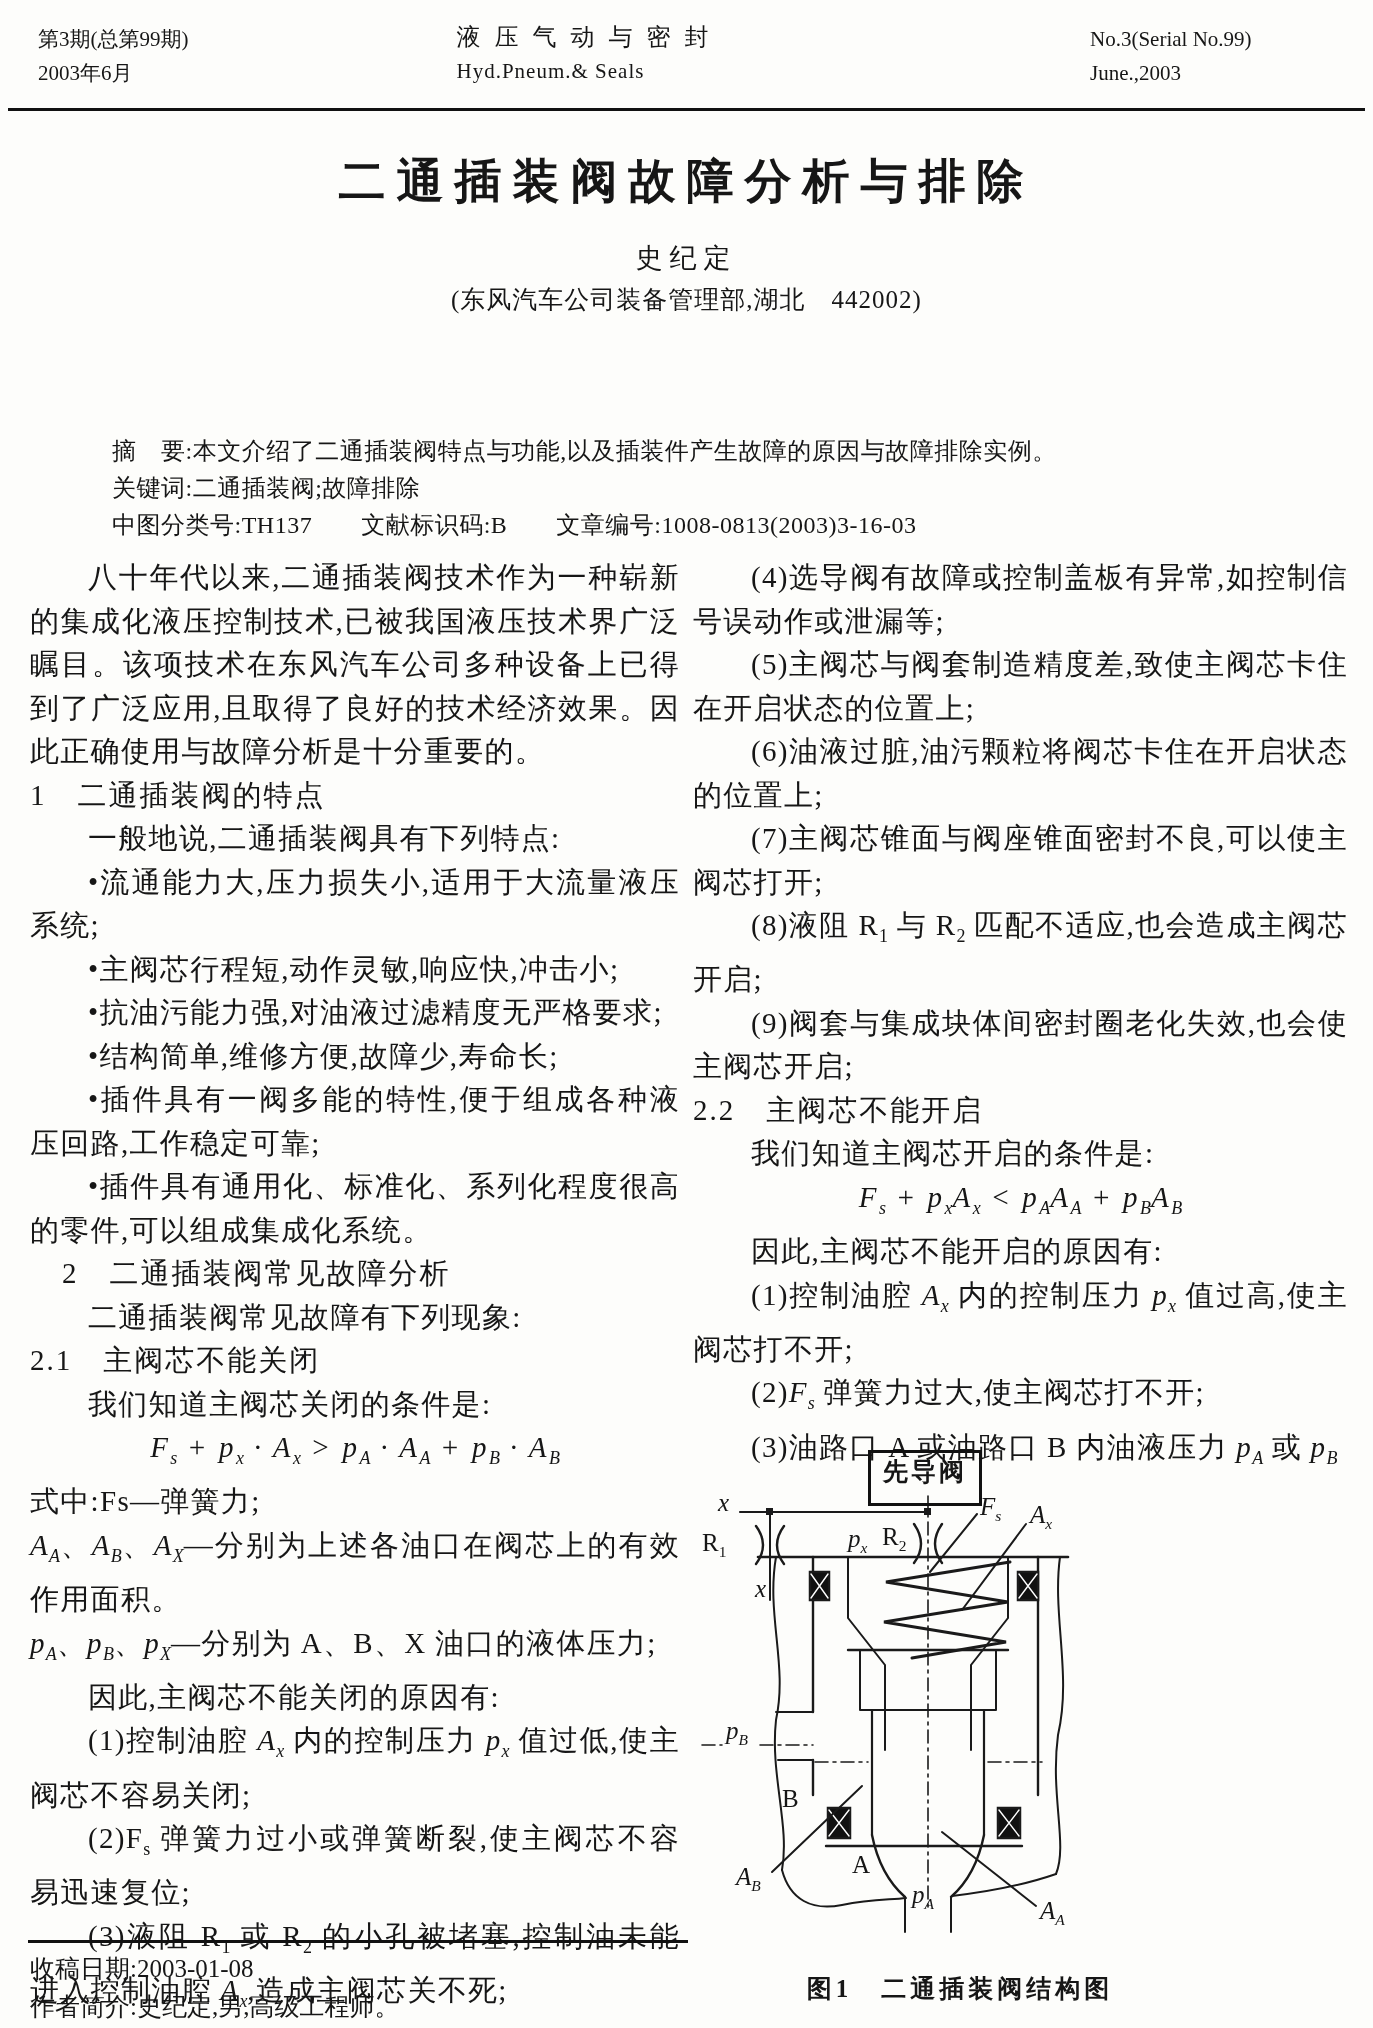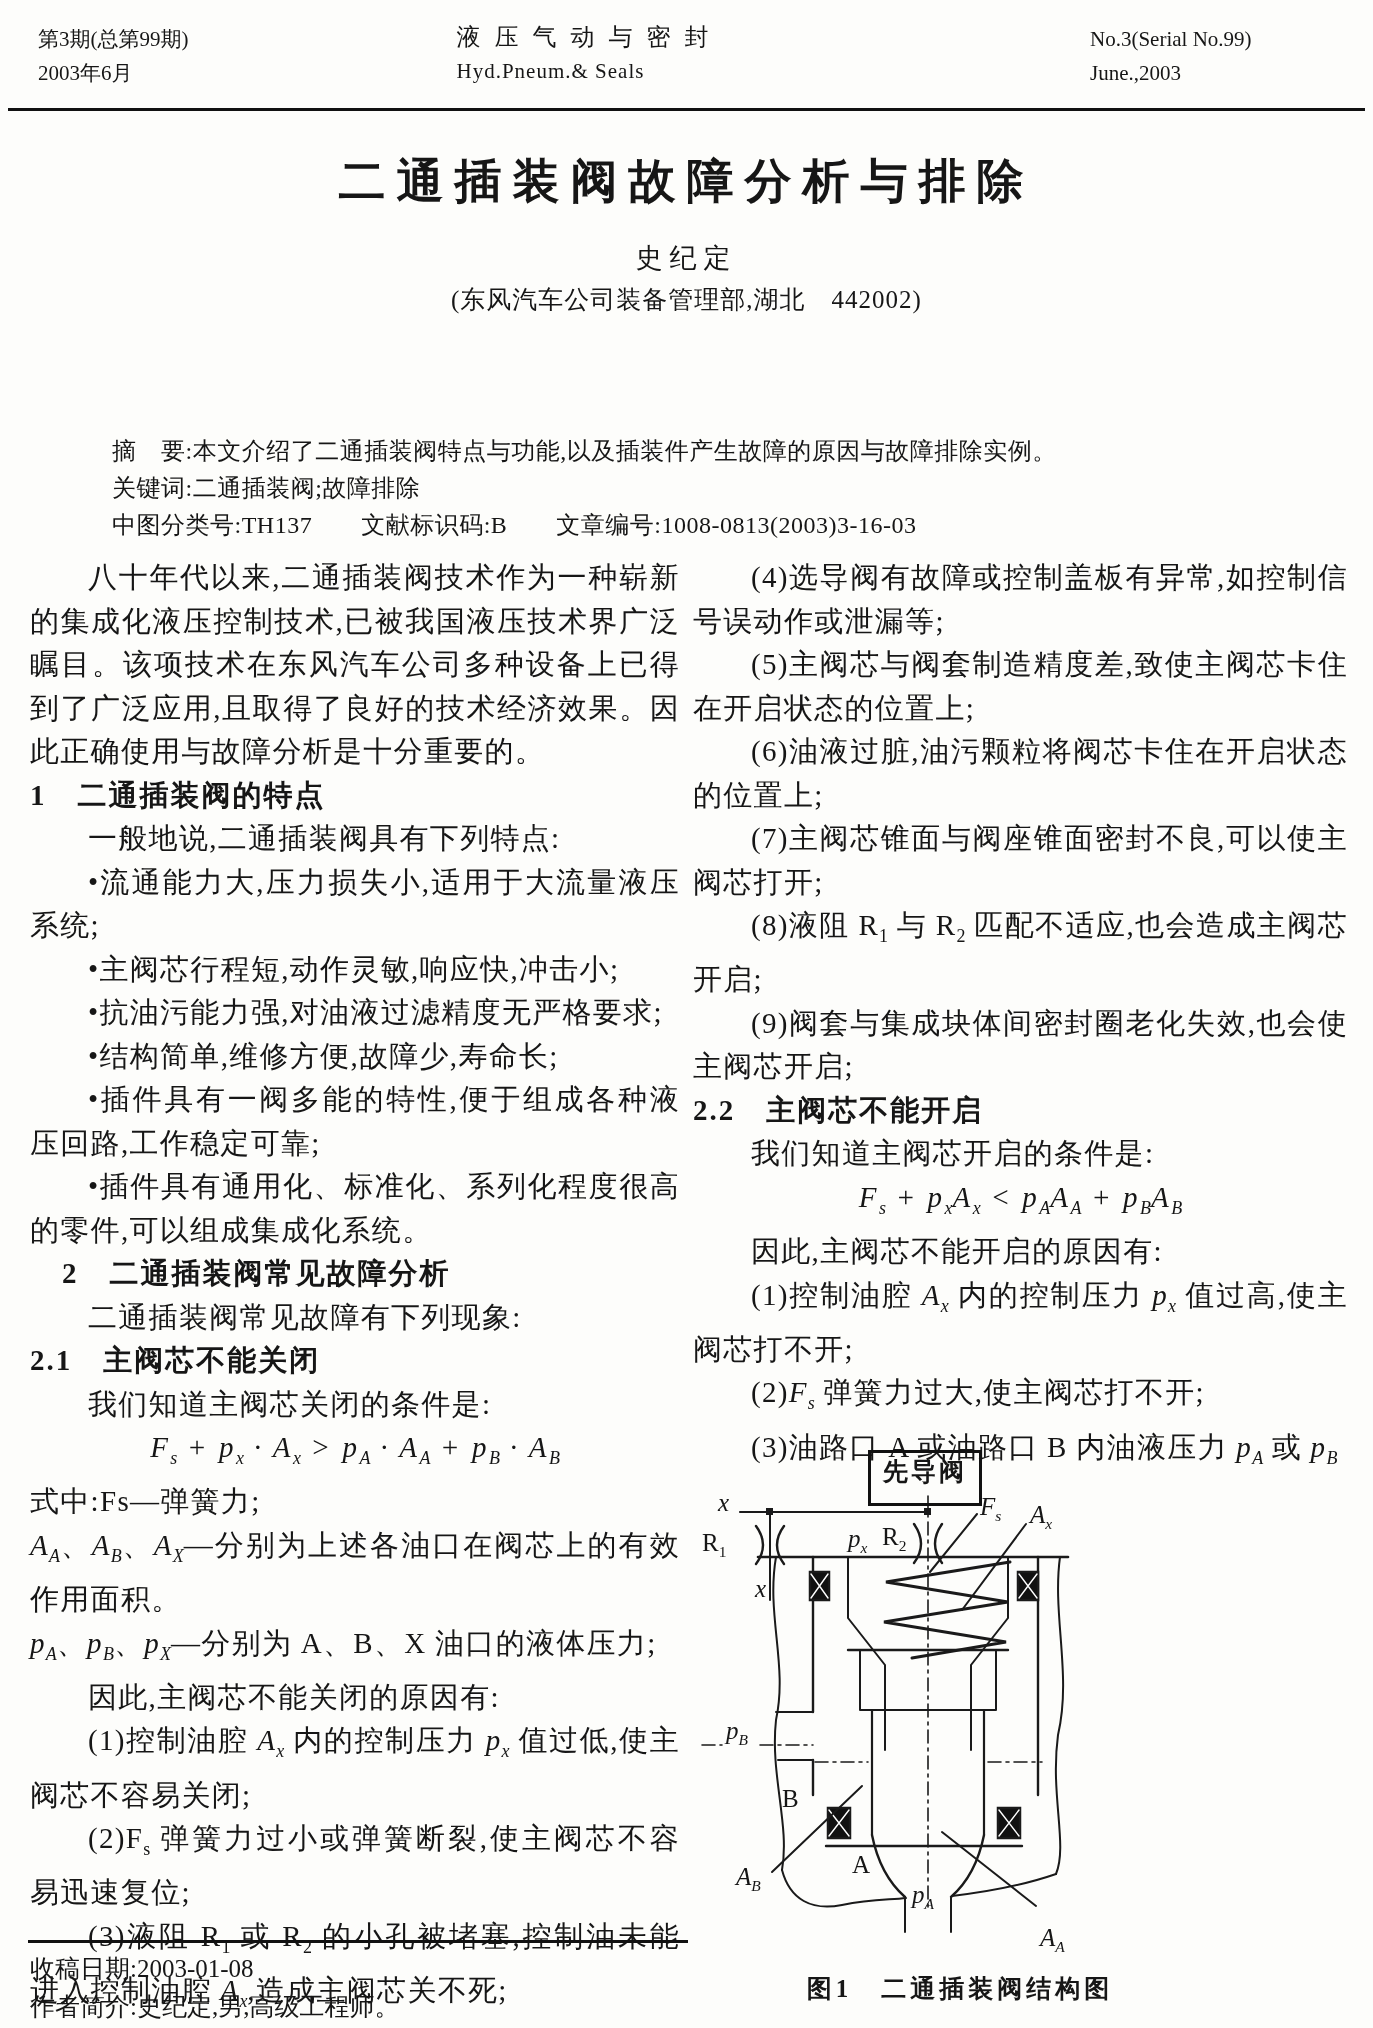--- a/index.html
+++ b/index.html
@@ -26,21 +26,21 @@
   .abstract{position:absolute;left:112px;top:433px;width:1160px;
             font-size:24px;line-height:37px;letter-spacing:.5px;}
   .abstract div{white-space:nowrap;}
   
   .col{position:absolute;top:556px;width:650px;font-size:29px;line-height:43.5px;
        letter-spacing:1.3px;text-align:justify;}
   .col-left{left:30px;}
   .col-right{left:693px;width:655px;}
   .col p{margin:0;text-indent:2em;}
   .col p.ni{text-indent:0;}
-  .col p.h{font-weight:700;letter-spacing:2px;}
+  .col p.h{font-weight:400;letter-spacing:2px;}
   .col p.h-ind{text-indent:1.1em;}
   .col p.formula{text-indent:0;text-align:center;font-style:italic;letter-spacing:2.5px;}
   sub{font-size:.62em;letter-spacing:0;}
   .mi{font-style:italic;}
   
   .foot-rule{position:absolute;left:28px;top:1940px;width:660px;height:3px;background:#111;}
   .footnote{position:absolute;left:30px;top:1950px;width:660px;font-size:25px;line-height:38px;}
   
   .figure{position:absolute;left:700px;top:1450px;width:660px;height:575px;}
   .figure svg{position:absolute;left:0;top:0;}
@@ -192,21 +192,21 @@
     <span class="fl it" style="left:55px;top:126px;">x</span>
     <span class="fl it" style="left:148px;top:76px;">p<sub>x</sub></span>
     <span class="fl" style="left:182px;top:74px;">R<sub>2</sub></span>
     <span class="fl it" style="left:280px;top:44px;">F<sub>s</sub></span>
     <span class="fl it" style="left:330px;top:52px;">A<sub>x</sub></span>
     <span class="fl it" style="left:26px;top:268px;">p<sub>B</sub></span>
     <span class="fl" style="left:82px;top:336px;">B</span>
     <span class="fl it" style="left:36px;top:414px;font-style:italic;">A<sub>B</sub></span>
     <span class="fl" style="left:152px;top:402px;">A</span>
     <span class="fl it" style="left:212px;top:432px;">p<sub>A</sub></span>
-    <span class="fl it" style="left:340px;top:448px;margin-top:27px;">A<sub>A</sub></span>
+    <span class="fl it" style="left:340px;top:448px;">A<sub>A</sub></span>
 
     <div class="fig-caption">图1　二通插装阀结构图</div>
   </div>
 
   <div class="foot-rule"></div>
   <div class="footnote">
     <div>收稿日期:2003-01-08</div>
     <div>作者简介:史纪定,男,高级工程师。</div>
   </div>
 

